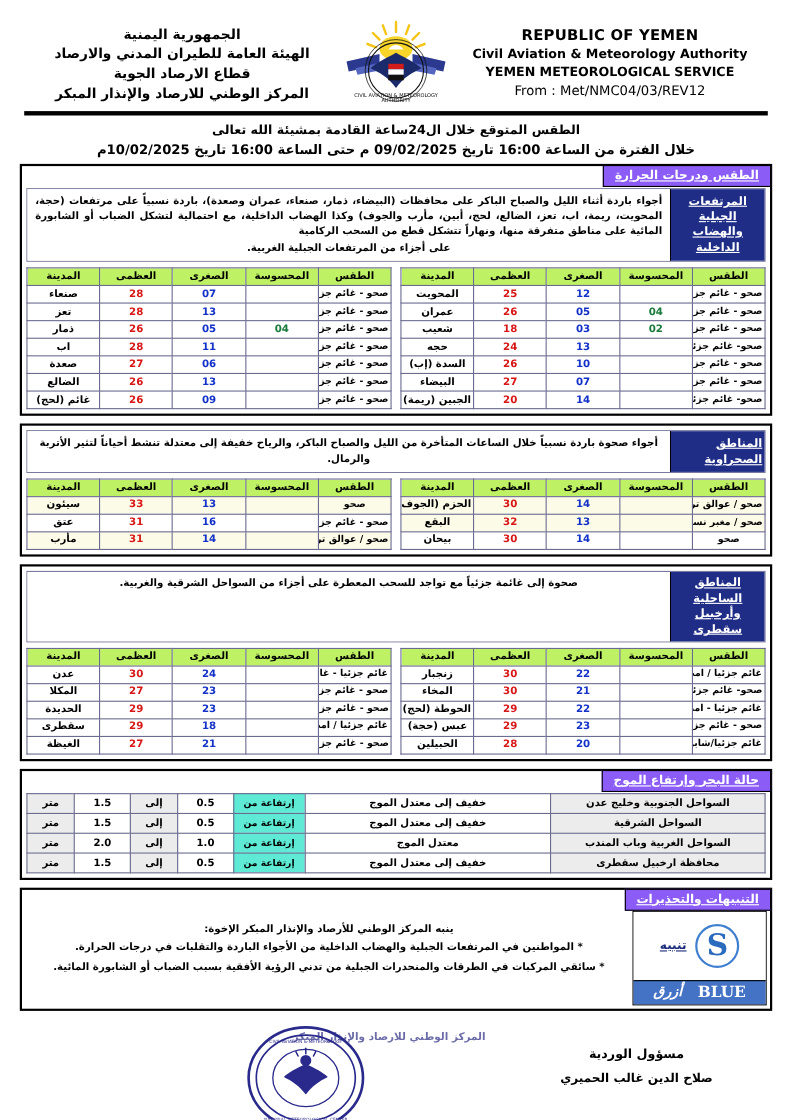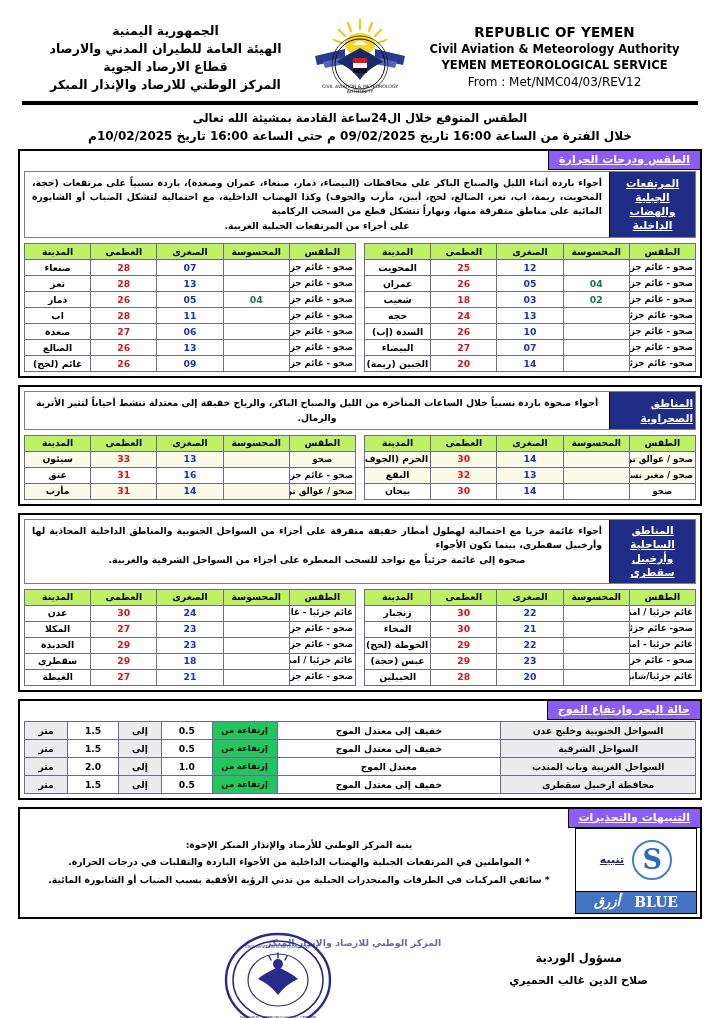--- a/index.html
+++ b/index.html
@@ -80,21 +80,21 @@
   table.wx td.tint { background: #fcfbe8; }
 
   
   table.sea { width: 100%; border-collapse: collapse; direction: rtl; table-layout: fixed; margin-top: 16px; }
   table.sea td {
     border: 1px solid #6b6b8f; font-size: 9.2px; font-weight: bold;
     height: 18px; text-align: center; padding: 0 3px; white-space: nowrap;
   }
   table.sea td.region { width: 27%; background: #ececec; text-align: center; }
   table.sea td.state  { width: 31%; }
-  table.sea td.lbl    { width: 9%;  background: #22c55e; font-size: 8.4px; text-align: center; }
+  table.sea td.lbl    { width: 9%;  background: #5eead4; font-size: 8.4px; text-align: center; }
   table.sea td.num    { width: 7%;  }
   table.sea td.to     { width: 6%;  background: #ececec; }
   table.sea td.unit   { width: 6%;  background: #ececec; }
 
   
   .warn-wrap { display: flex; margin-top: 16px; min-height: 86px; }
   .warn-right { width: 122px; min-width:122px; border: 1.5px solid #000;
                 display: flex; flex-direction: column; }
   .warn-sym { flex: 1; display: flex; align-items: center; justify-content: center;
               gap: 8px; padding: 5px 6px; background: #fff; }
@@ -427,21 +427,20 @@
   </div>
 
   <div class="section">
     <div class="sec-body" style="padding-top:2px;">
       <div class="desc-row" style="margin-top:2px;">
         <div class="desc-label">
           <span>المناطق الساحلية</span>
           <span>وأرخبيل سقطرى</span>
         </div>
         <div class="desc-text">
-          <span>أجواء غائمة جزيا مع احتمالية لهطول أمطار خفيفة متفرقة على أجزاء من السواحل الجنوبية والمناطق الداخلية المحاذية لها وأرخبيل سقطرى، بينما تكون الأجواء</span>
           <span class="ctr">صحوة إلى غائمة جزئياً مع تواجد للسحب المعطرة على أجزاء من السواحل الشرقية والغربية.</span>
         </div>
       </div>
 
       <div class="tbl-pair">
         <div>
             <table class="wx">
           <thead>
                 <tr>
             <th>الطقس</th>

